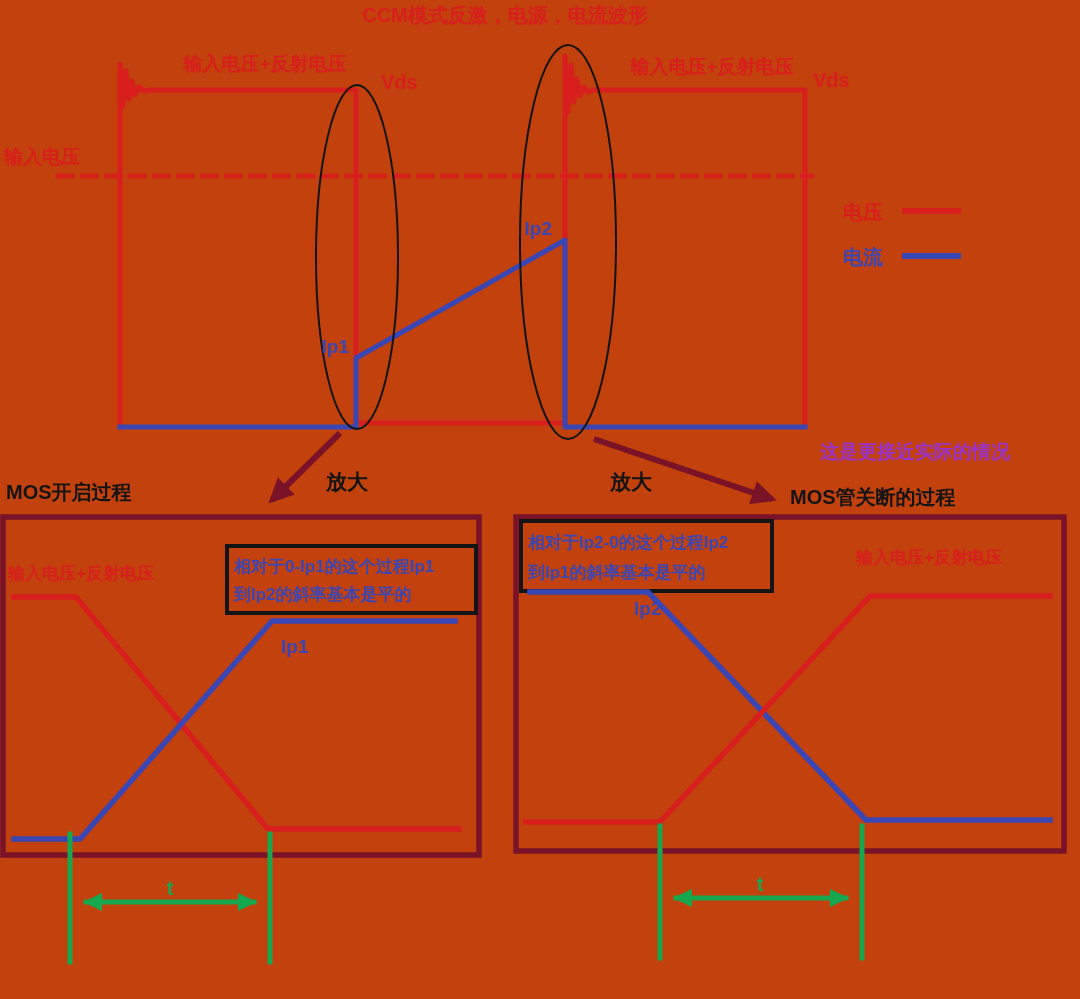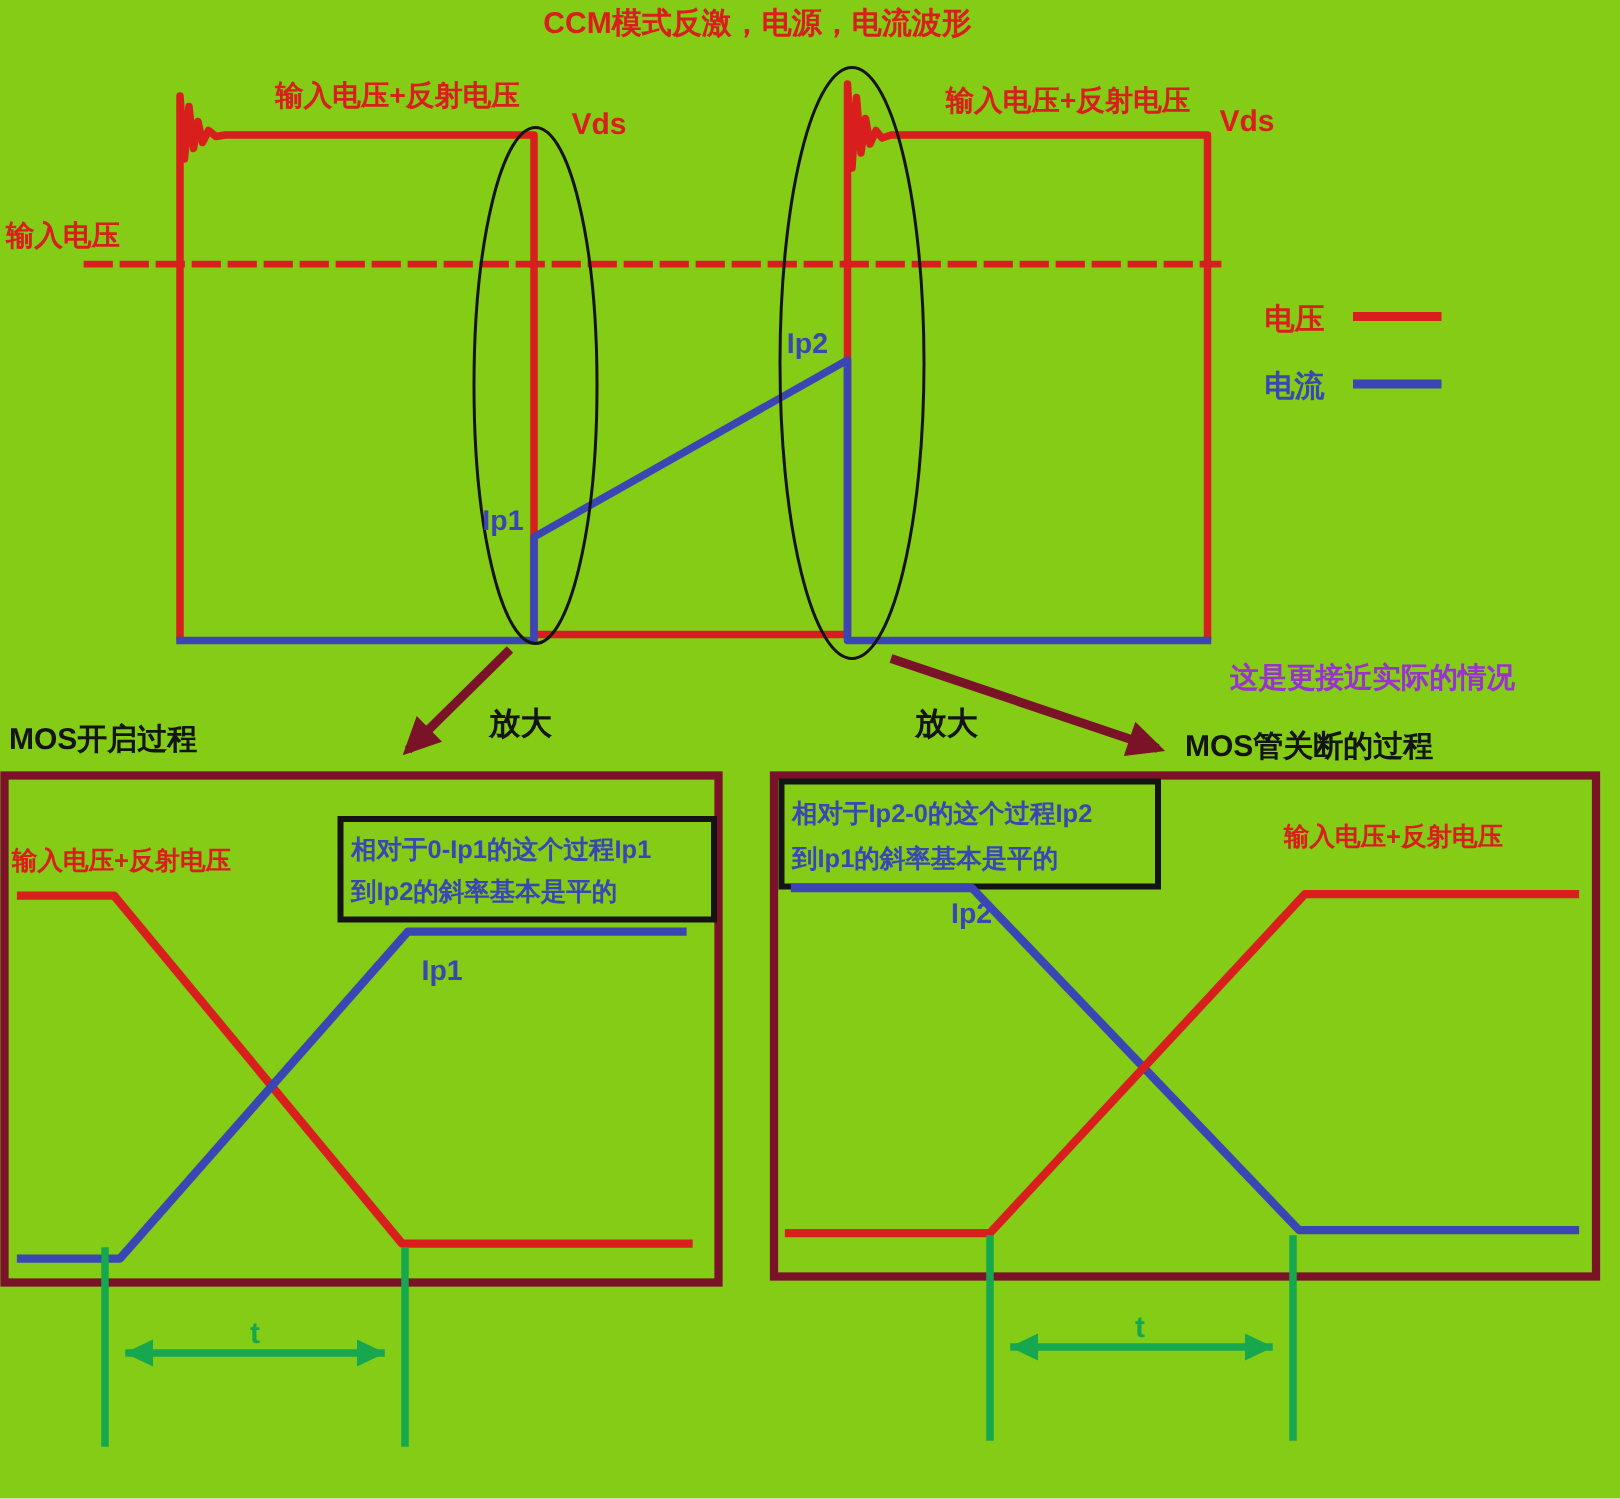--- a/index.html
+++ b/index.html
@@ -1,16 +1,16 @@
 <!DOCTYPE html>
 <html><head>
 <meta charset="utf-8">
 <style>
   html,body{margin:0;padding:0;background:#ffffff;}
-  .canvas{position:relative;width:1080px;height:999px;background:#84cc16;overflow:hidden;
+  .canvas{position:relative;width:1080px;height:999px;background:#c2410c;overflow:hidden;
           font-family:"Liberation Sans","DejaVu Sans",sans-serif;}
   svg{display:block;}
   svg text{font-family:"Liberation Sans","DejaVu Sans",sans-serif;font-weight:bold;}
   .t-red{fill:#d91e1e;}
   .t-blue{fill:#3b46b5;}
   .t-green{fill:#17a74f;}
   .t-purple{fill:#9a33cc;}
   .t-black{fill:#141414;}
   .s-red{stroke:#d91e1e;fill:none;stroke-linejoin:round;stroke-linecap:square;}
   .s-blue{stroke:#3b46b5;fill:none;stroke-linejoin:round;stroke-linecap:square;}

